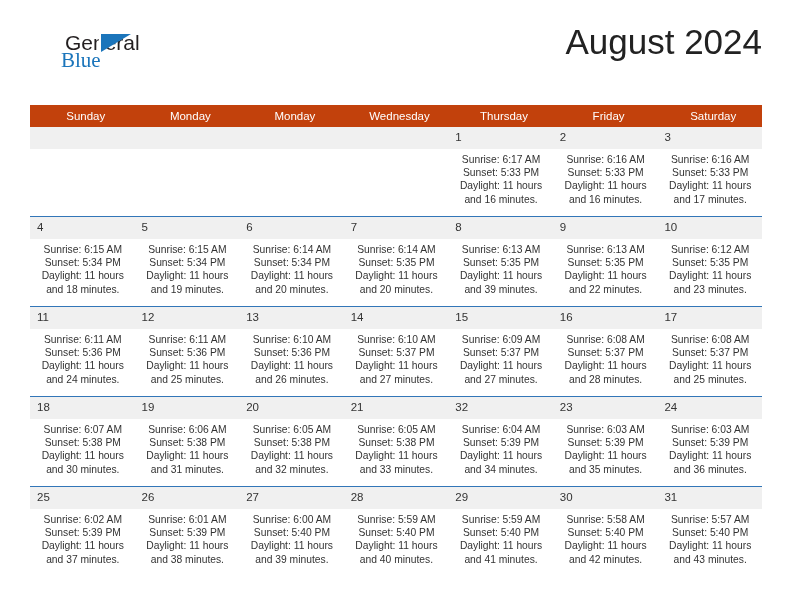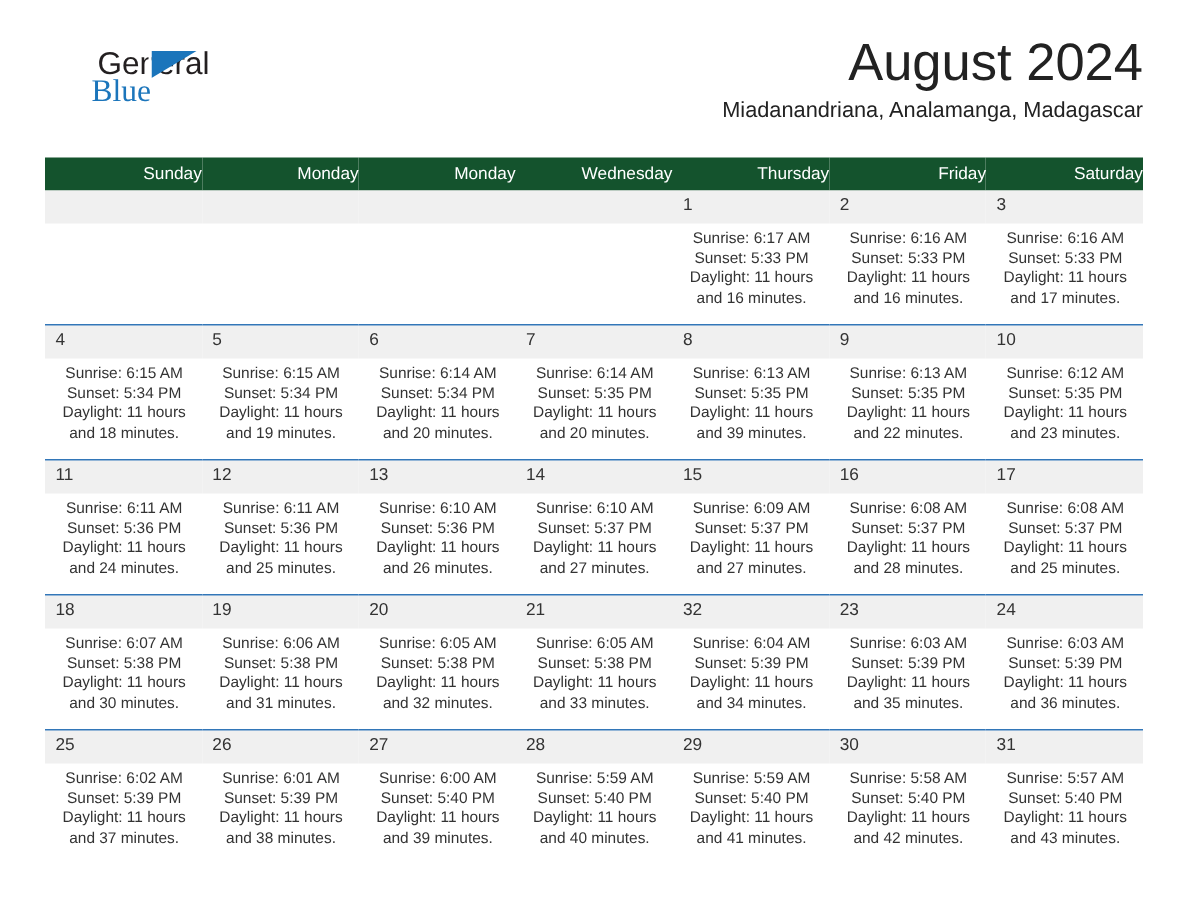--- a/index.html
+++ b/index.html
@@ -102,25 +102,25 @@
     left: 30px;
     top: 105px;
     width: 732px;
   }
   table.cal {
     width: 732px;
     border-collapse: collapse;
     table-layout: fixed;
   }
   table.cal th {
-    background: #14532d;
+    background: #c2410c;
     color: #ffffff;
     font-size: 11.5px;
     font-weight: normal;
-    text-align: right;
+    text-align: center;
     padding: 5px 0 5px 7px;
     height: 11px;
     border: none;
   }
   table.cal td {
     vertical-align: top;
     padding: 0;
     border: none;
     border-top: 1.3px solid #3276b8;
     height: 89px;
@@ -159,21 +159,20 @@
 
     <div class="brand">
       <span class="brand-general">General</span>
       <span class="brand-flag"></span>
       <span class="brand-underline"></span>
       <span class="brand-blue">Blue</span>
     </div>
 
     <div class="title-block">
       <div class="month-title">August 2024</div>
-      <div class="location-title">Miadanandriana, Analamanga, Madagascar</div>
     </div>
 
   </div>
 
   <div class="calendar">
     <table class="cal">
       <thead>
         <tr>
           <th>Sunday</th>
           <th>Monday</th>

